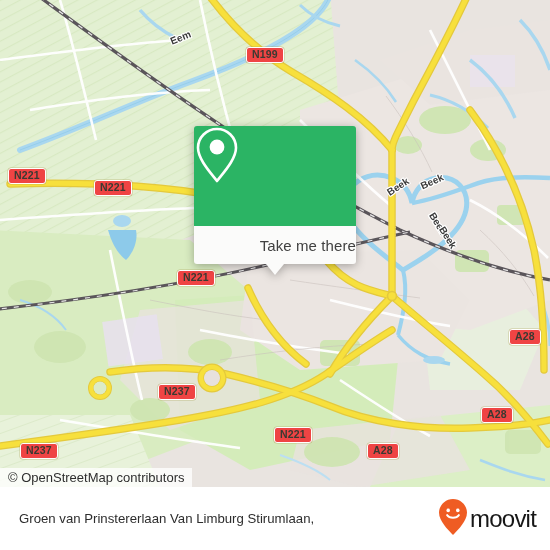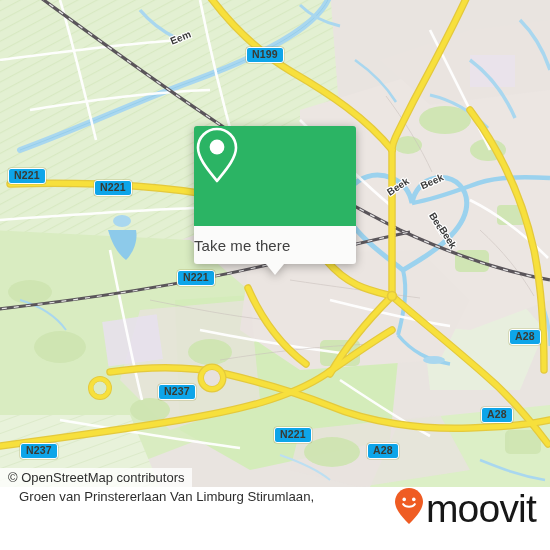--- a/index.html
+++ b/index.html
@@ -31,21 +31,21 @@
   #map svg {
     position: absolute;
     left: 0;
     top: 0;
     display: block;
   }
 
   
   .shield {
     position: absolute;
-    background: #0ea5e9;
+    background: #ef4444;
     border: 1.6px solid #ffffff;
     border-radius: 3px;
     color: #3a3a32;
     font-family: "Liberation Sans", sans-serif;
     font-size: 10.5px;
     font-weight: bold;
     letter-spacing: 0.2px;
     padding: 1px 5px 2px 5px;
     line-height: 11px;
     box-shadow: 0 0 0 0.5px rgba(170,160,80,0.55);
@@ -84,21 +84,21 @@
     align-items: center;
     justify-content: center;
   }
   #popup-body {
     width: 100%;
     height: 38px;
     background: #fbfbfa;
     border-radius: 0 0 3px 3px;
     display: flex;
     align-items: center;
-    justify-content: flex-start;
+    justify-content: flex-end;
   }
   #popup-label {
     color: #404040;
     font-family: "Liberation Sans", sans-serif;
     font-size: 15px;
     letter-spacing: 0.1px;
   }
   #popup-tail {
     position: absolute;
     left: 50%;
@@ -126,41 +126,41 @@
 
   
   #footer {
     position: absolute;
     left: 0;
     top: 487px;
     width: 550px;
     height: 63px;
     background: #ffffff;
     display: flex;
-    align-items: flex-start;
+    align-items: center;
     justify-content: space-between;
     box-sizing: border-box;
     padding: 0 14px 0 19px;
   }
   #footer-address {
     color: #2d2d2d;
     font-family: "Liberation Sans", sans-serif;
     font-size: 13.2px;
     line-height: 19px;
     max-width: 390px;
   }
   #footer-logo {
     display: flex;
     align-items: center;
     gap: 2px;
   }
   #moovit-wordmark {
     color: #171717;
     font-family: "Liberation Sans", sans-serif;
-    font-size: 39px;
+    font-size: 24px;
     font-weight: normal;
     letter-spacing: -0.8px;
     line-height: 31px;
   }
 </style>
 </head>
 <body>
 
 <div id="app">
 

